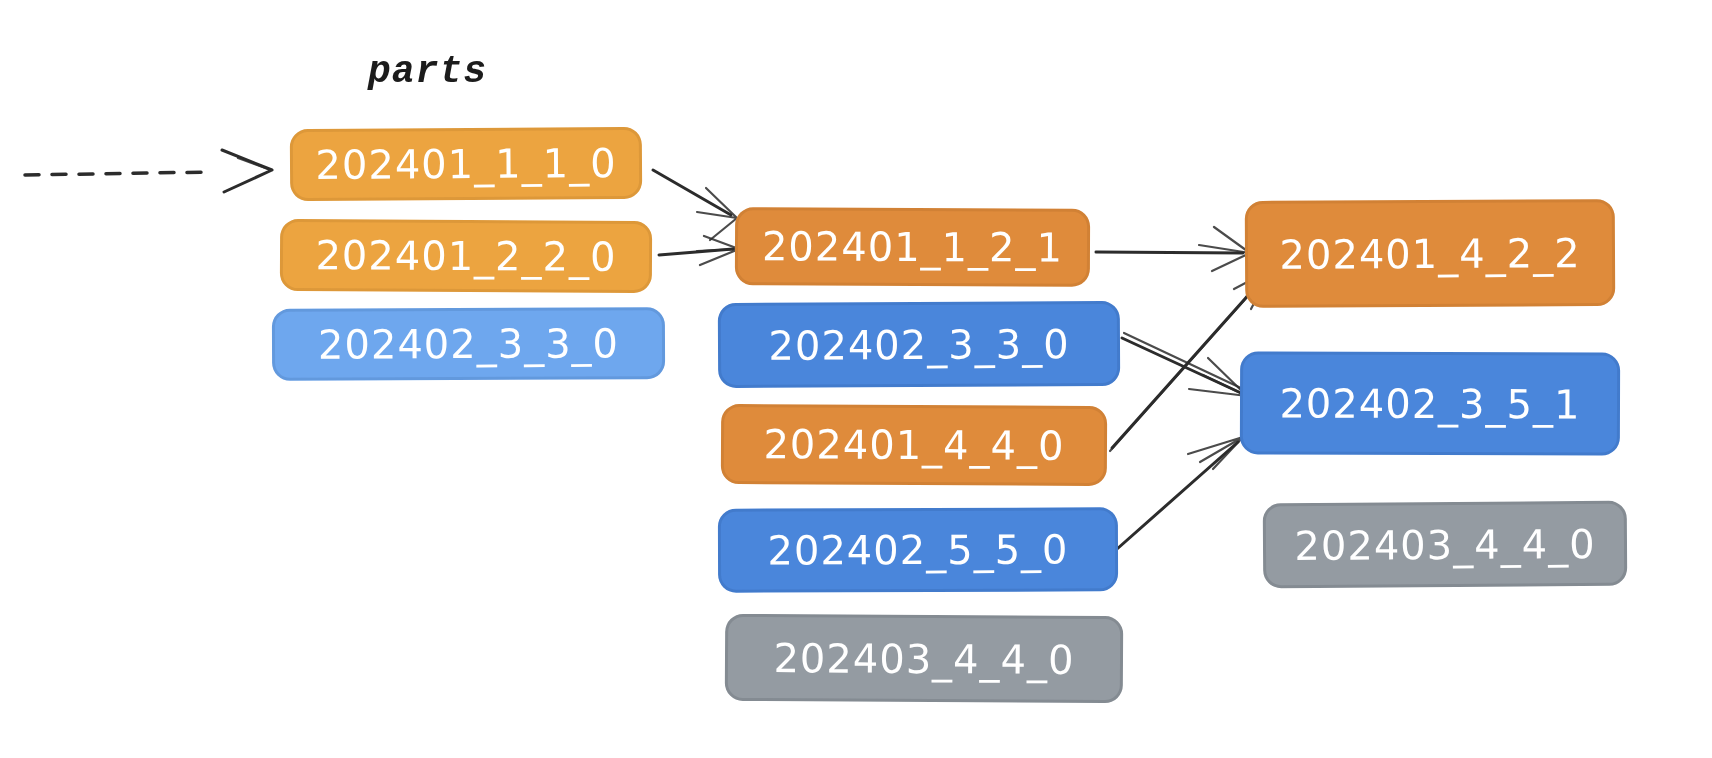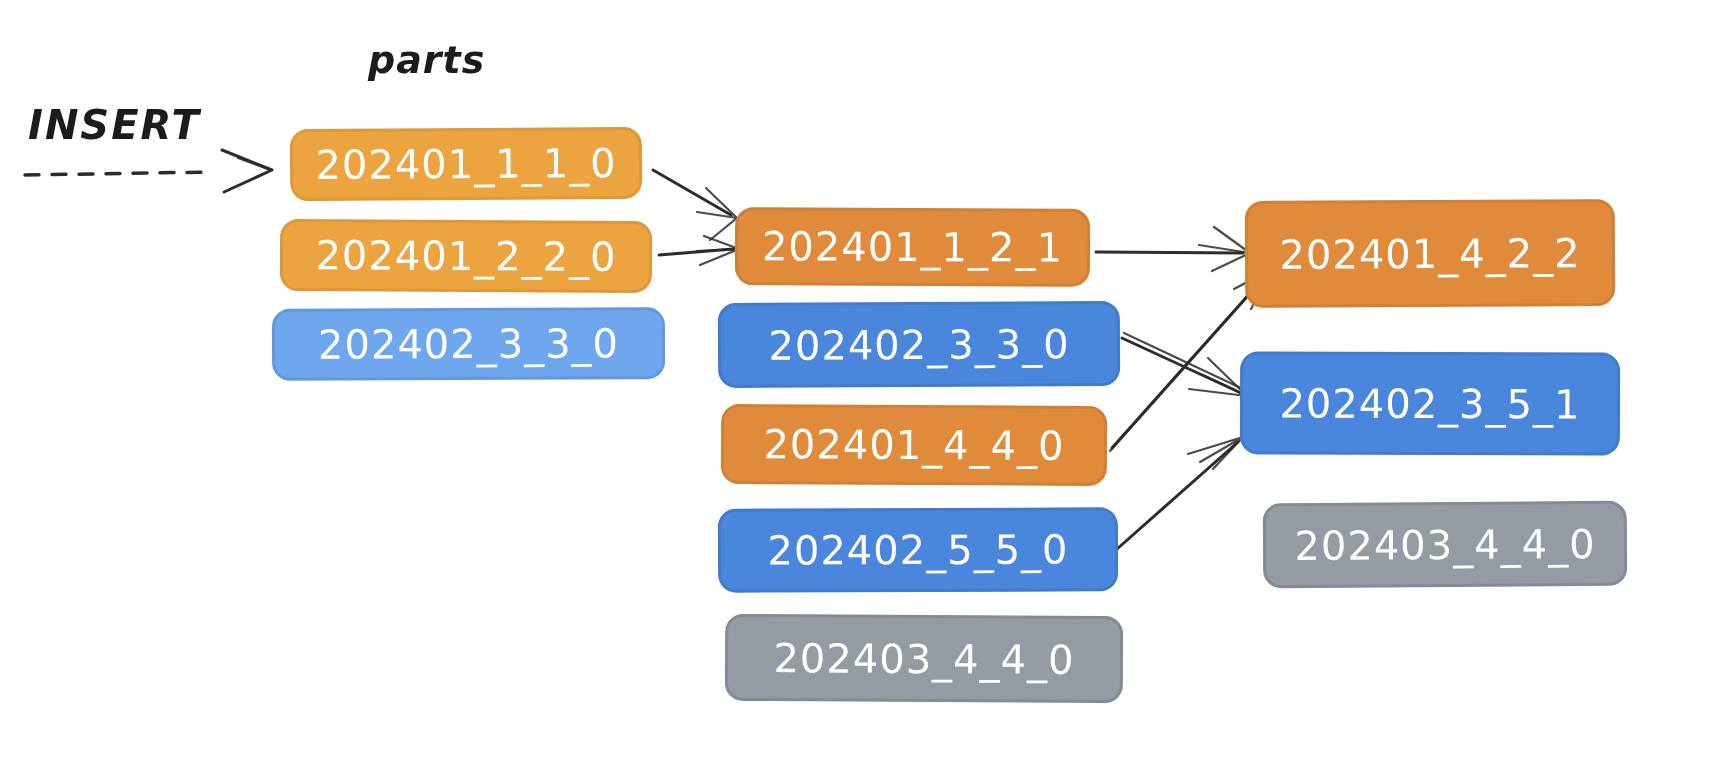--- a/index.html
+++ b/index.html
@@ -5,21 +5,21 @@
   html,body { margin:0; padding:0; background:#ffffff; }
   .canvas {
     position:relative; width:1712px; height:758px; background:#ffffff;
     overflow:hidden; font-family:"DejaVu Sans", sans-serif;
   }
   .hand-label {
     position:absolute; color:#1c1c1c; font-style:italic; font-weight:bold;
     white-space:nowrap; user-select:none;
   }
   .insert-label { left:28px; top:102px; font-size:40px; letter-spacing:2px; }
-  .parts-label  { left:368px; top:38px; font-size:38px; font-weight:600; letter-spacing:1px; }
+  .parts-label  { left:368px; top:50px; font-size:38px; font-weight:600; letter-spacing:1px;font-family:Liberation Mono, monospace; }
   .part {
     position:absolute; display:flex; align-items:center; justify-content:center;
     color:#ffffff; font-size:40px; letter-spacing:1px; white-space:nowrap;
     border-radius:18px; box-shadow: inset 0 0 0 3px rgba(90,50,0,0.10);
   }
   .part.cool { box-shadow: inset 0 0 0 3px rgba(0,30,80,0.10); }
   .part.neutral { box-shadow: inset 0 0 0 3px rgba(20,25,30,0.12); }
   
   .n0  { left:290px;  top:128px; width:352px; height:72px;  transform:rotate(-0.4deg); }
   .n1  { left:280px;  top:220px; width:372px; height:72px;  transform:rotate(0.3deg); }
@@ -35,21 +35,20 @@
   .arrows { position:absolute; left:0; top:0; width:1712px; height:758px; pointer-events:none; }
   .arrows path { stroke:#2c2c2c; stroke-width:3; fill:none; stroke-linecap:round; stroke-linejoin:round; }
   .arrows path.thin { stroke-width:2.2; opacity:0.85; }
   .arrows path.dash { stroke-dasharray:14 13; stroke-width:3.5; }
 </style>
 </head>
 <body>
 
 <div class="canvas">
 
-  <div class="hand-label insert-label">INSERT</div>
   <div class="hand-label parts-label">parts</div>
 
   <svg class="arrows" viewBox="0 0 1712 758">
 
     <path class="dash" d="M25 175 L212 172"></path>
     <path d="M222 150 L272 170 M224 192 L272 170"></path>
     <path class="thin" d="M238 158 L268 169"></path>
 
     <path d="M653 170 L731 215"></path>
     <path class="thin" d="M737 218 L706 188 M737 218 L697 212 M737 218 L710 240"></path>

